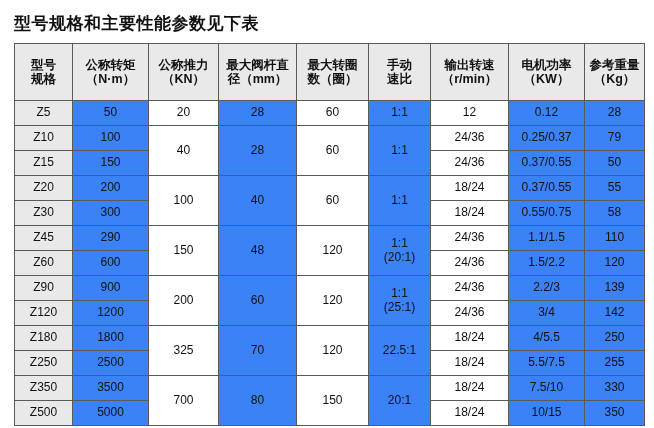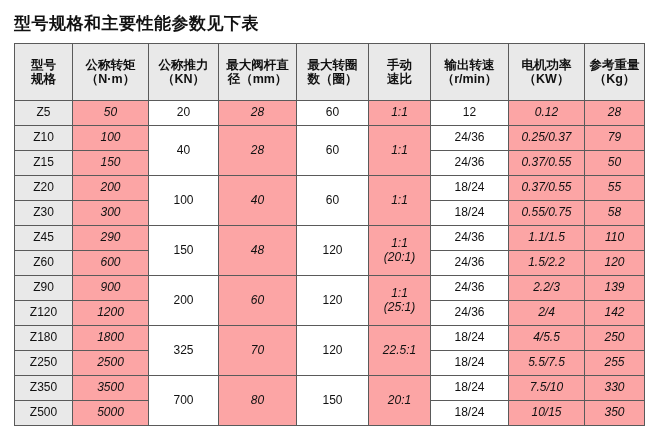--- a/index.html
+++ b/index.html
@@ -55,22 +55,21 @@
   table.spec thead th .l2 { display: block; }
   table.spec tbody td {
     height: 24px;
   }
   td.model {
     background: #e9e9e9;
     font-weight: normal;
     font-size: 12.5px;
   }
   td.shade {
-    background: #fca5a5;
-    font-style: italic;
+    background: #3b82f6;
   }
   col.c0 { width: 58px; }
   col.c1 { width: 76px; }
   col.c2 { width: 70px; }
   col.c3 { width: 78px; }
   col.c4 { width: 72px; }
   col.c5 { width: 62px; }
   col.c6 { width: 78px; }
   col.c7 { width: 76px; }
   col.c8 { width: 60px; }
@@ -213,21 +212,21 @@
             <div>(25:1)</div>
           </td>
           <td>24/36</td>
           <td class="shade">2.2/3</td>
           <td class="shade">139</td>
         </tr>
         <tr>
           <td class="model">Z120</td>
           <td class="shade">1200</td>
           <td>24/36</td>
-          <td class="shade">2/4</td>
+          <td class="shade">3/4</td>
           <td class="shade">142</td>
         </tr>
         <tr>
           <td class="model">Z180</td>
           <td class="shade">1800</td>
           <td rowspan="2">325</td>
           <td class="shade" rowspan="2">70</td>
           <td rowspan="2">120</td>
           <td class="shade" rowspan="2">22.5:1</td>
           <td>18/24</td>

